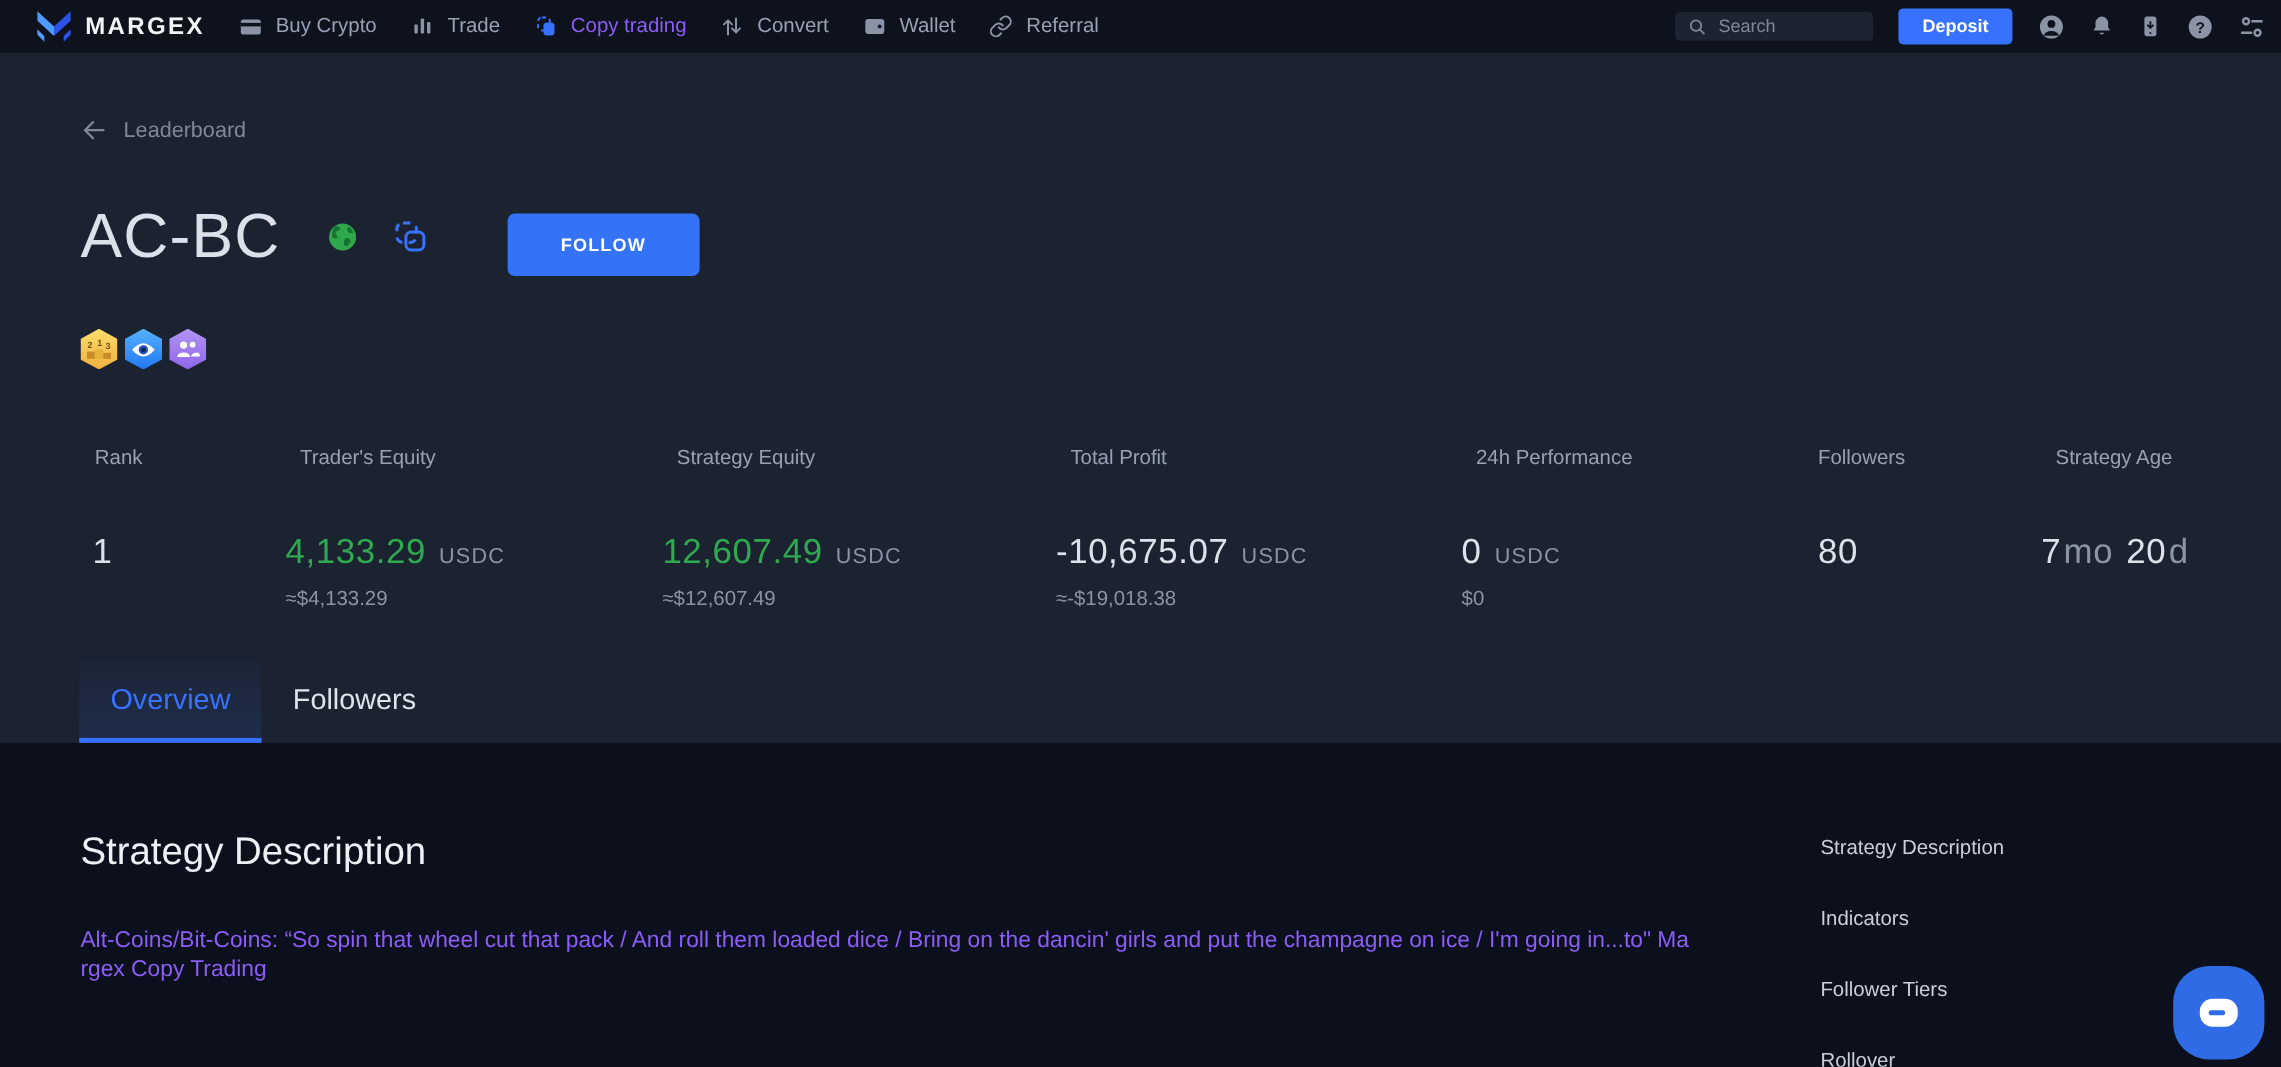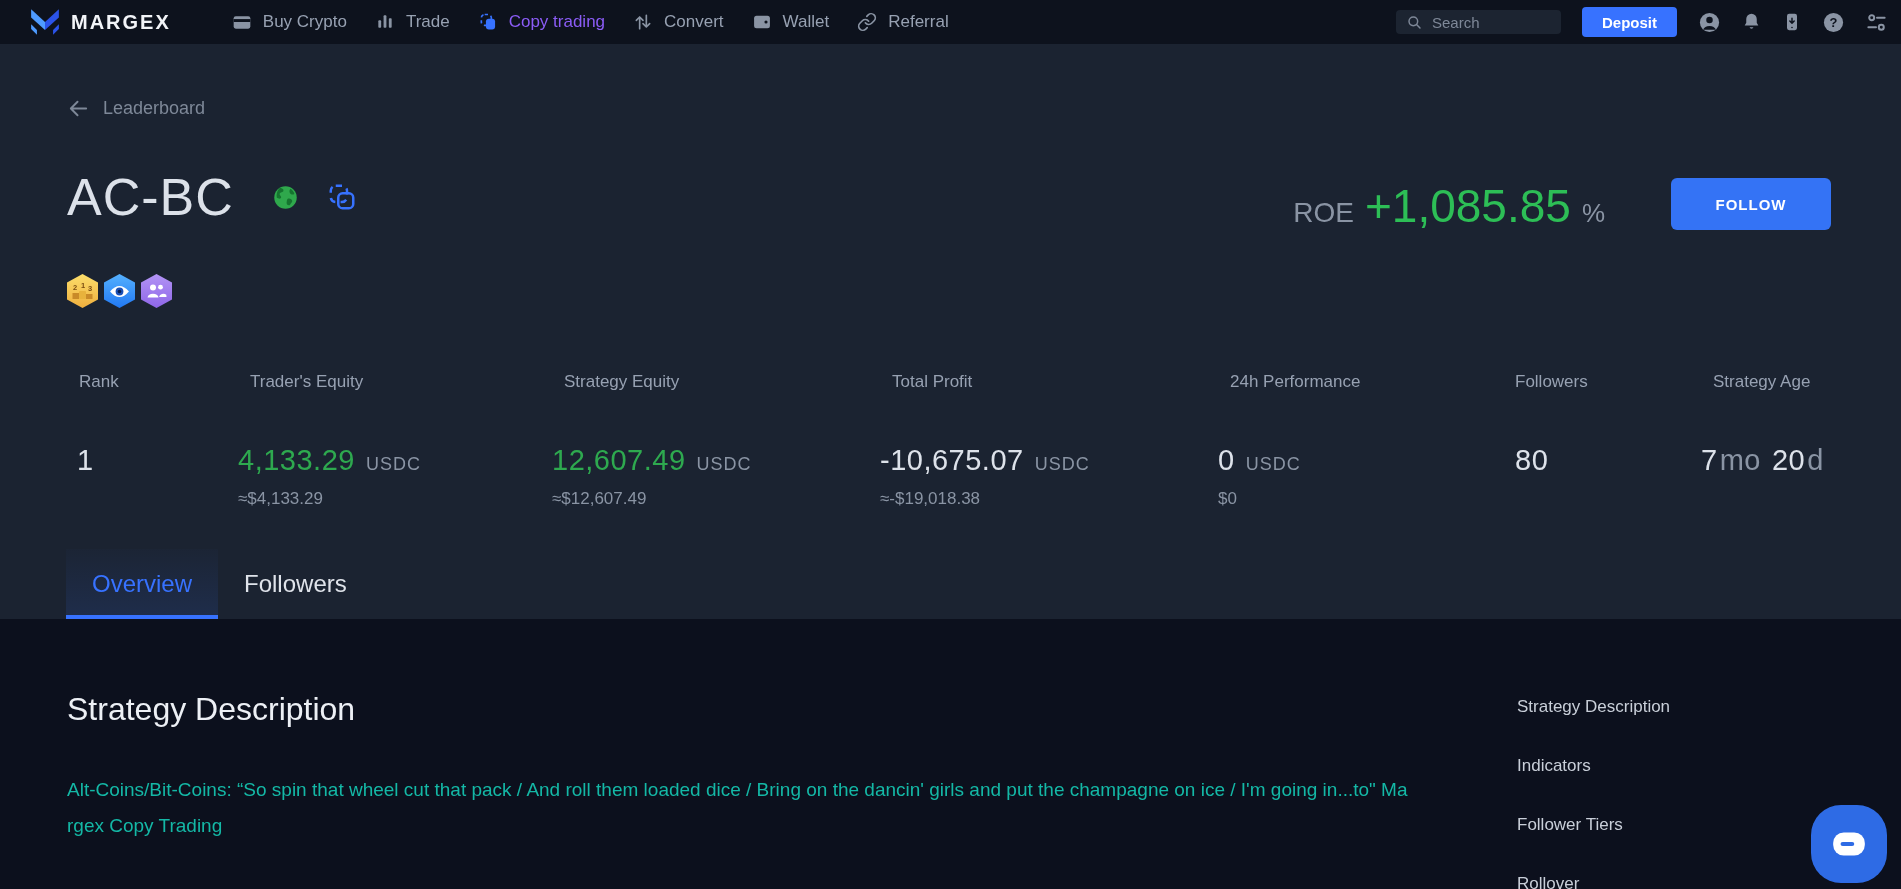--- a/index.html
+++ b/index.html
@@ -6,21 +6,20 @@
   html,body { margin:0; padding:0; }
   body {
     width:1901px; height:889px; overflow:hidden; position:relative;
     background:#0C101D; color:#E8EBF0;
     font-family:"Liberation Sans", sans-serif;
   }
   
   .navbar {
     height:44px; background:#0D121D; display:flex; align-items:center;
     padding:0 13px 0 30px;
-    gap:33px;
   }
   .brand { display:flex; align-items:center; gap:11px; margin-right:14px; cursor:pointer; }
   .brand-name { font-size:20px; font-weight:bold; letter-spacing:2px; color:#F2F4F8; }
   .nav-items { display:flex; align-items:center; list-style:none; margin:0; padding:0; }
   .nav-item {
     display:flex; align-items:center; gap:11px; padding:0 14px;
     color:#97A1B2; font-size:17px; cursor:pointer; white-space:nowrap;
   }
   .nav-item.active { color:#8b5cf6; font-weight:normal; }
   .nav-right { margin-left:auto; display:flex; align-items:center; gap:21px; }
@@ -89,21 +88,21 @@
   }
   .tab.active::after {
     content:""; position:absolute; left:0; right:0; bottom:0; height:4px;
     background:#3772FF;
   }
   
   .lower { height:270px; background:#0C101D; padding:72px 70px 0 67px; display:flex; }
   .overview-content { width:1350px; }
   .section-heading { margin:0; font-size:32px; font-weight:400; color:#EDF0F5; }
   .description {
-    margin:44px 0 0; font-size:19px; line-height:36px; color:#14b8a6;
+    margin:44px 0 0; font-size:19px; line-height:24px; color:#8b5cf6;
     max-width:1345px; word-break:break-all;
   }
   .section-nav { margin-left:auto; width:314px; display:flex; flex-direction:column; gap:39px; padding-top:6px; }
   .section-link { font-size:17px; color:#C9CFD9; cursor:pointer; width:max-content; }
   
   .chat-btn {
     position:absolute; right:14px; bottom:6px; width:76px; height:78px;
     background:#2E6BE5; border:none; border-radius:30px; cursor:pointer;
     display:flex; align-items:center; justify-content:center; z-index:5;
   }
@@ -250,25 +249,20 @@
         <path fill="#15742F" d="M14 13c1.8-.6 3.8.3 4 2 .1 1.4-1.8 2.2-2 3.6-1.8.9-3.2-.7-3-2.2.2-1.4.2-2.8 1-3.4z"></path>
         <path fill="#15742F" d="M16.5 4.3c1.5 1 2.9 2.7 3.4 4.5-1.2.8-3.1.6-3.9-.6-.8-1.2-.6-3 .5-3.9z"></path>
       </svg>
     </span>
     <span class="copy-wrap">
       <svg width="30" height="30" viewBox="0 0 24 24" fill="none" stroke="#3772FF" stroke-width="2">
         <rect x="3" y="3" width="13" height="13" rx="4" stroke-dasharray="5 4.2"></rect>
         <rect x="9" y="9" width="12" height="12" rx="3.5"></rect>
       </svg>
     </span>
-    <div class="roe">
-      <span class="roe-label">ROE</span>
-      <span class="roe-value">+1,085.85</span>
-      <span class="roe-unit">%</span>
-    </div>
     <button class="follow-btn">FOLLOW</button>
   </div>
 
   <div class="badges">
     <div class="hex hex-gold">
       <svg width="23" height="20" viewBox="0 0 22 20">
         <text x="1.5" y="9" font-size="7.5" font-weight="bold" fill="#7A4E12" font-family="Liberation Sans, sans-serif">2</text>
         <text x="9.5" y="7" font-size="7.5" font-weight="bold" fill="#7A4E12" font-family="Liberation Sans, sans-serif">1</text>
         <text x="16.5" y="10" font-size="7.5" font-weight="bold" fill="#7A4E12" font-family="Liberation Sans, sans-serif">3</text>
         <rect x="1" y="12" width="6.5" height="6" fill="#C98A28"></rect>

